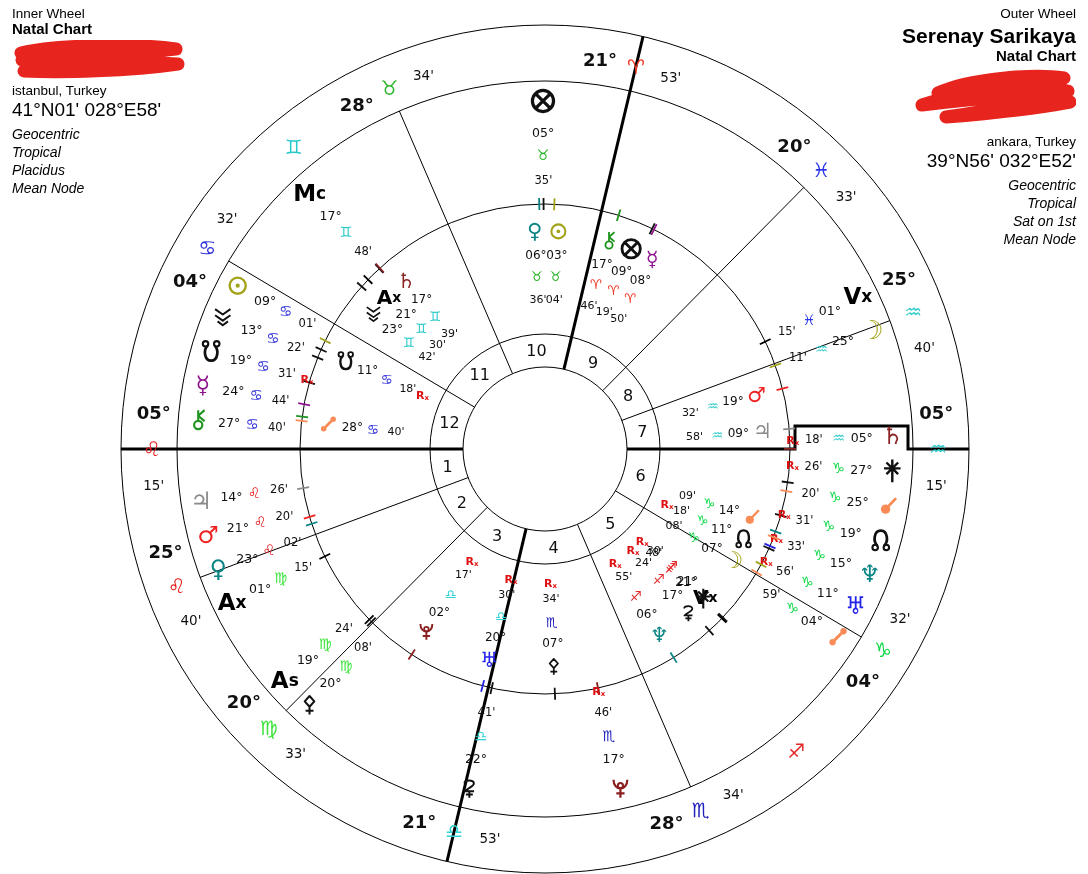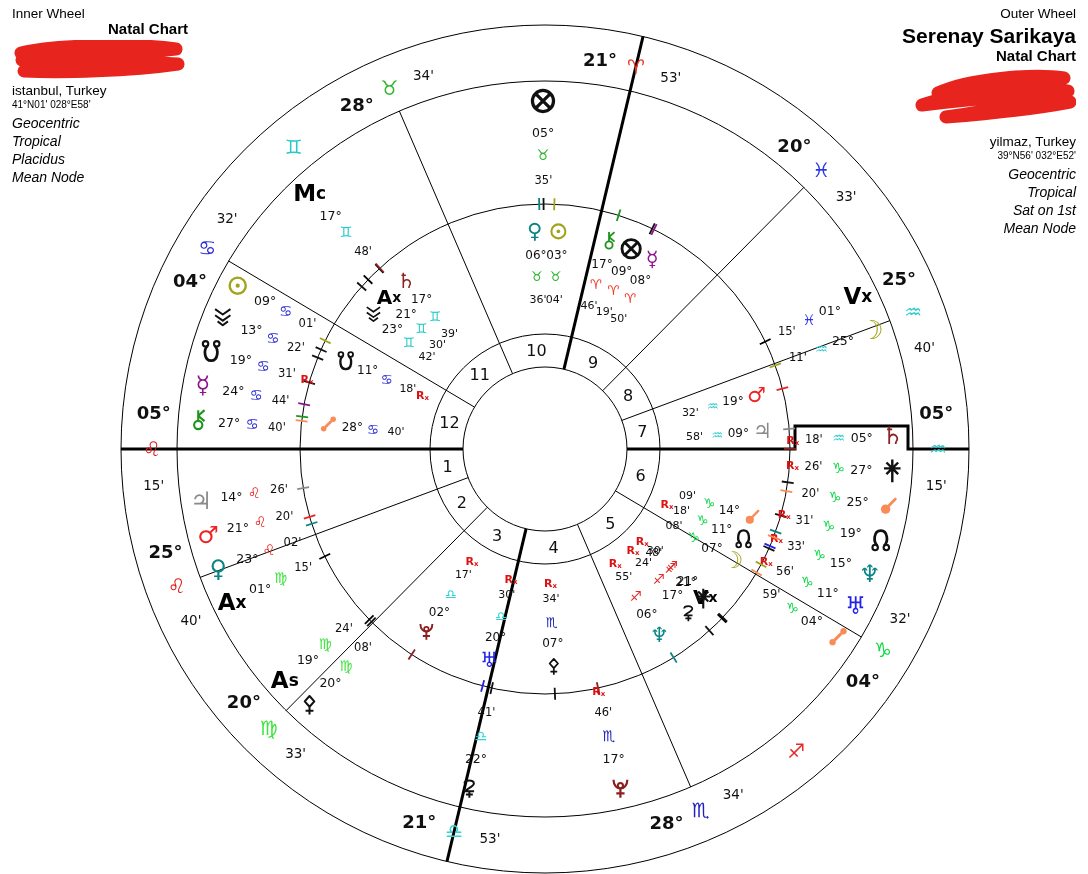--- a/index.html
+++ b/index.html
@@ -4,23 +4,23 @@
 <style>
   html,body{margin:0;padding:0;background:#fff;}
   body{width:1088px;height:874px;position:relative;overflow:hidden;
        font-family:"Liberation Sans",sans-serif;color:#000;}
   #wheel-svg{position:absolute;left:0;top:0;}
   .hdr{position:absolute;top:6px;z-index:5;}
   .hdr.left{left:12px;text-align:left;}
   .hdr.right{right:12px;text-align:right;}
   .wheel-label{font-size:13.5px;}
   .person{font-size:21px;font-weight:bold;margin-top:3px;}
-  .ctype{font-size:15px;font-weight:bold;margin-top:-1px;text-align:right;}
+  .ctype{font-size:15px;font-weight:bold;margin-top:-1px;}
   .loc{font-size:13.5px;margin-top:3px;}
-  .coords{font-size:10px;margin-top:1px;}
+  .coords{font-size:19px;margin-top:1px;}
   .settings{font-style:italic;font-size:14px;line-height:18px;margin-top:4px;}
   .scrib{display:block;margin-top:3px;}
   .hdr.right .scrib{margin-left:auto;}
   svg text{font-family:"DejaVu Sans",sans-serif;}
 </style>
 </head>
 <body>
 
 <div class="hdr left">
   <div class="wheel-label">Inner Wheel</div>
@@ -39,21 +39,21 @@
 </div>
 
 <div class="hdr right">
   <div class="wheel-label">Outer Wheel</div>
   <div class="person">Serenay Sarikaya</div>
   <div class="ctype">Natal Chart</div>
   <svg class="scrib" width="172" height="64" viewBox="0 0 172 64">
     <path d="M34 26 C64 12 130 6 160 11 C100 18 56 26 18 38 C70 32 128 27 164 24 C118 38 70 46 42 50 C92 46 140 40 166 35" fill="none" stroke="#E8241E" stroke-width="13" stroke-linecap="round" stroke-linejoin="round"></path>
     <path d="M148 10 L162 20" stroke="#E8241E" stroke-width="5" stroke-linecap="round"></path>
   </svg>
-  <div class="loc">yilmaz, Turkey</div>
+  <div class="loc">ankara, Turkey</div>
   <div class="coords">39°N56' 032°E52'</div>
   <div class="settings">
       <div>Geocentric</div>
       <div>Tropical</div>
       <div>Sat on 1st</div>
       <div>Mean Node</div>
     </div>
 </div>
 
 <svg id="wheel-svg" width="1088" height="874" viewBox="0 0 1088 874">

